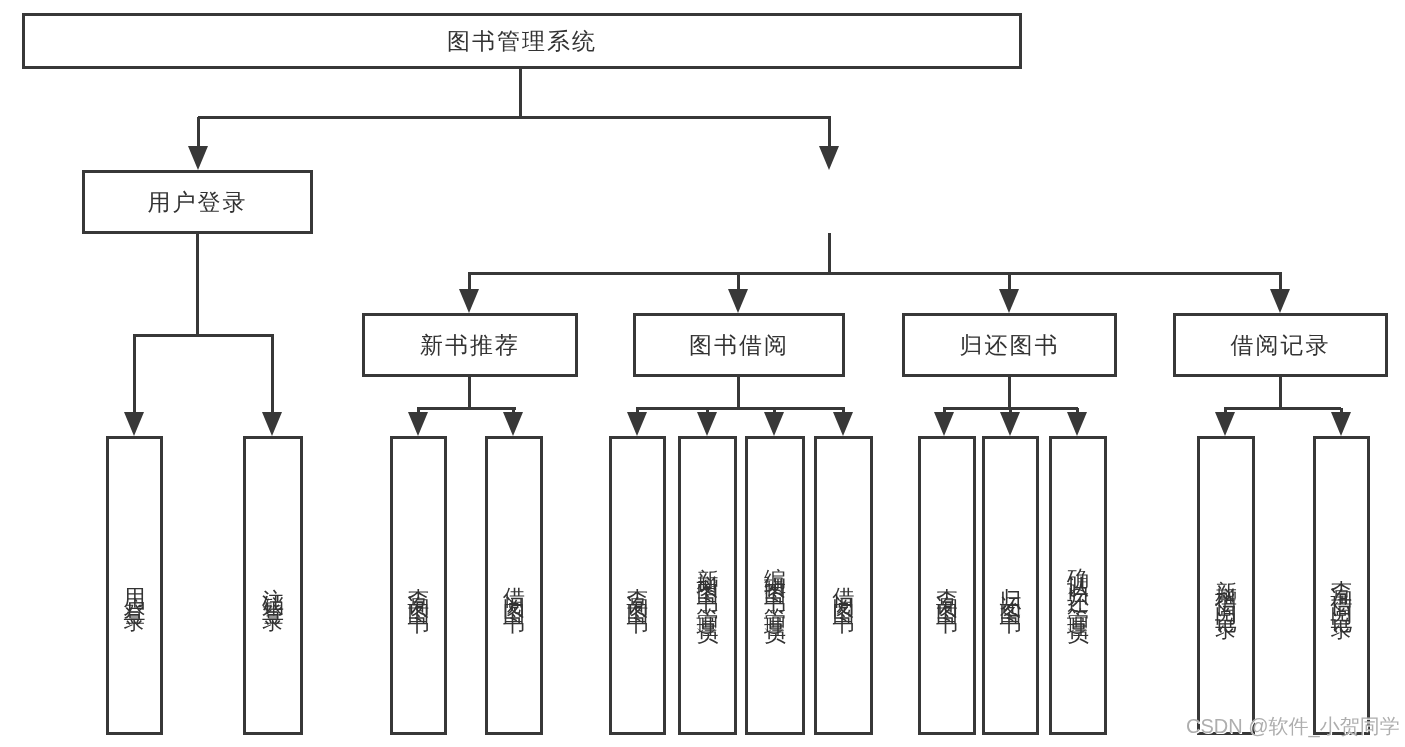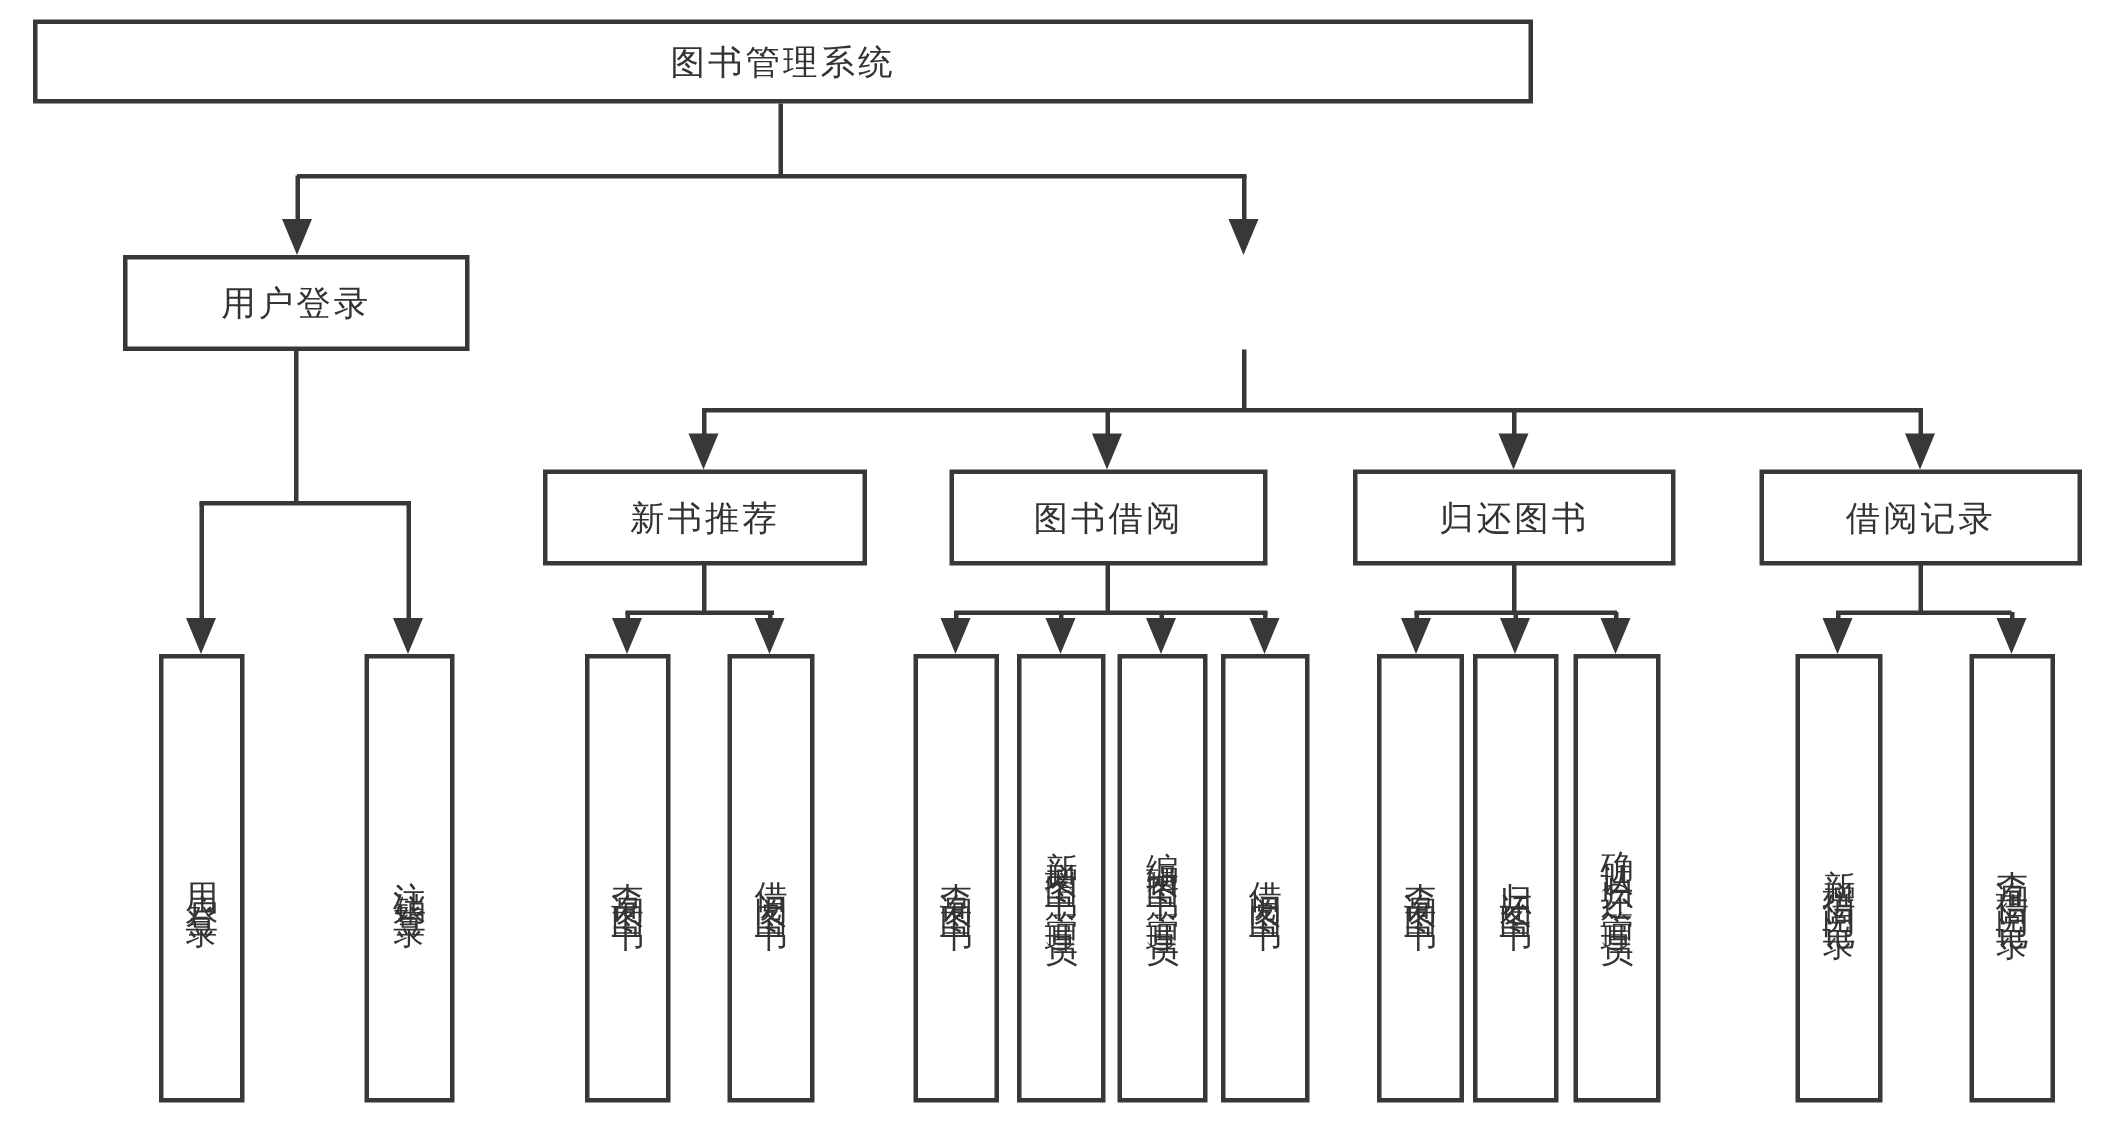--- a/index.html
+++ b/index.html
@@ -203,14 +203,15 @@
   <div class="vl" style="left:1009px; top:408px; height:8px;"></div>
   <div class="tri" style="left:1000px; top:412px;"></div>
   <div class="vl" style="left:1076px; top:408px; height:8px;"></div>
   <div class="tri" style="left:1067px; top:412px;"></div>
 
   <div class="vl" style="left:1224px; top:408px; height:8px;"></div>
   <div class="tri" style="left:1215px; top:412px;"></div>
   <div class="vl" style="left:1340px; top:408px; height:8px;"></div>
   <div class="tri" style="left:1331px; top:412px;"></div>
 
+  <div class="watermark">CSDN @软件_小贺同学</div>
 
 </div>
 
 </body></html>

